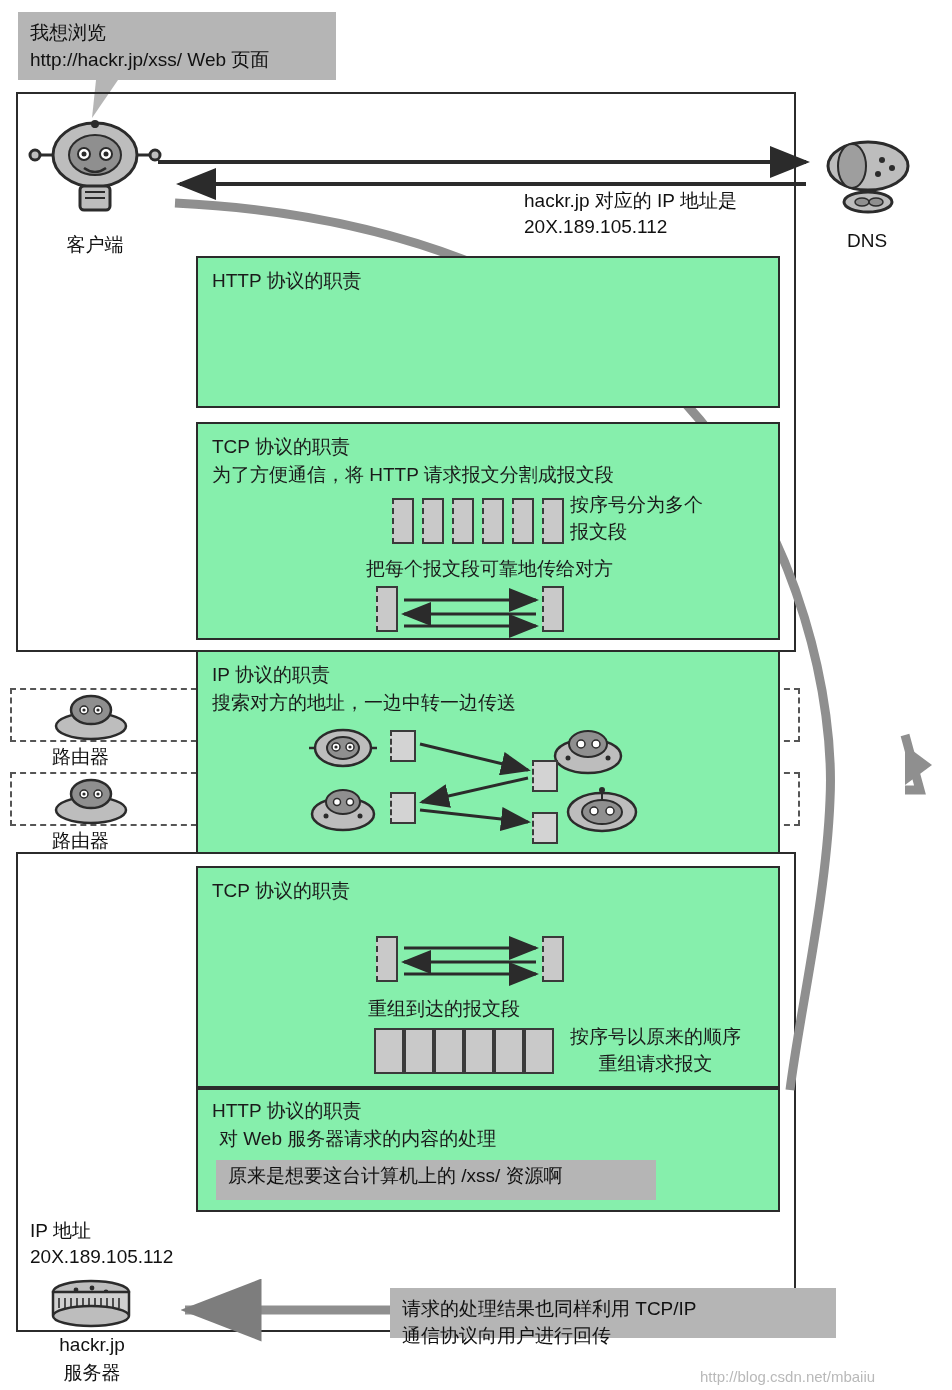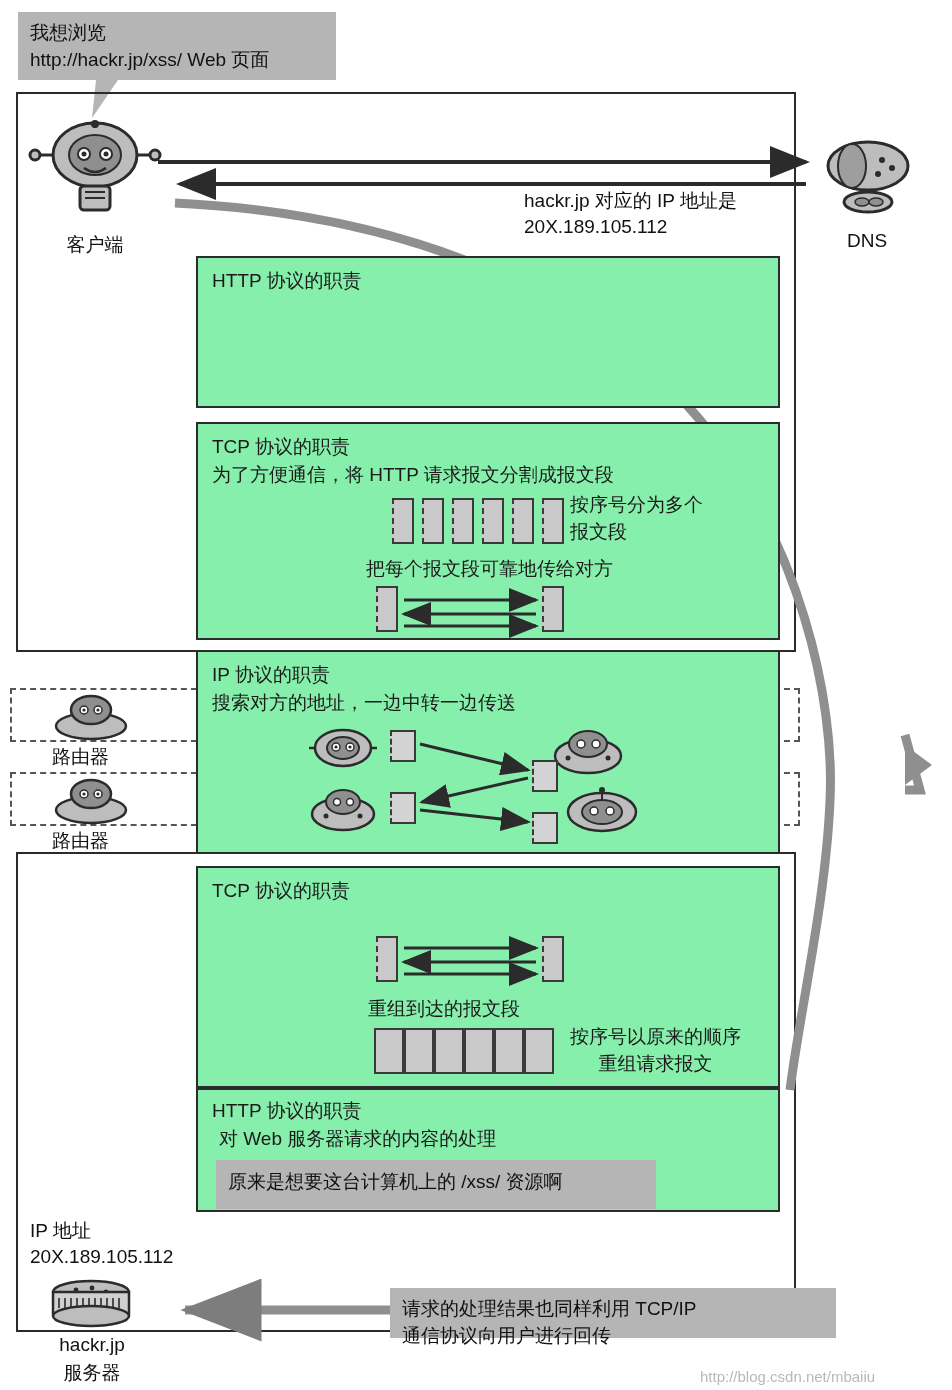--- a/index.html
+++ b/index.html
@@ -295,21 +295,21 @@
     <div class="seg-plain" style="left:296px; top:160px;"></div>
     <div class="seg-plain" style="left:326px; top:160px;"></div>
 
     <div class="panel-title" style="left:372px; top:156px;text-align:center;">按序号以原来的顺序
 重组请求报文</div>
   </div>
 
   <div class="panel" style="left:196px; top:1088px; width:584px; height:124px;">
     <div class="panel-title" style="left:14px; top:8px;">HTTP 协议的职责</div>
     <div class="panel-title" style="left:14px; top:36px;margin-left:7px;">对 Web 服务器请求的内容的处理</div>
-    <div class="callout" style="left:18px; top:70px; width:440px; height:49px; padding-top:9px;">原来是想要这台计算机上的 /xss/ 资源啊</div>
+    <div class="callout" style="left:18px; top:70px; width:440px; height:40px; padding-top:3px;">原来是想要这台计算机上的 /xss/ 资源啊</div>
   </div>
 
   <div class="txt" style="left:30px; top:1218px;">IP 地址
 20X.189.105.112</div>
 
   <svg class="abs" style="left:32px; top:1278px;" width="118" height="64" viewBox="0 0 118 64">
     <ellipse cx="59" cy="14" rx="38" ry="11" fill="#bdbdbd" stroke="#2b2b2b" stroke-width="2.5"></ellipse>
     <circle cx="44" cy="12" r="2.4" fill="#2b2b2b"></circle>
     <circle cx="60" cy="10" r="2.4" fill="#2b2b2b"></circle>
     <circle cx="74" cy="14" r="2.4" fill="#2b2b2b"></circle>

